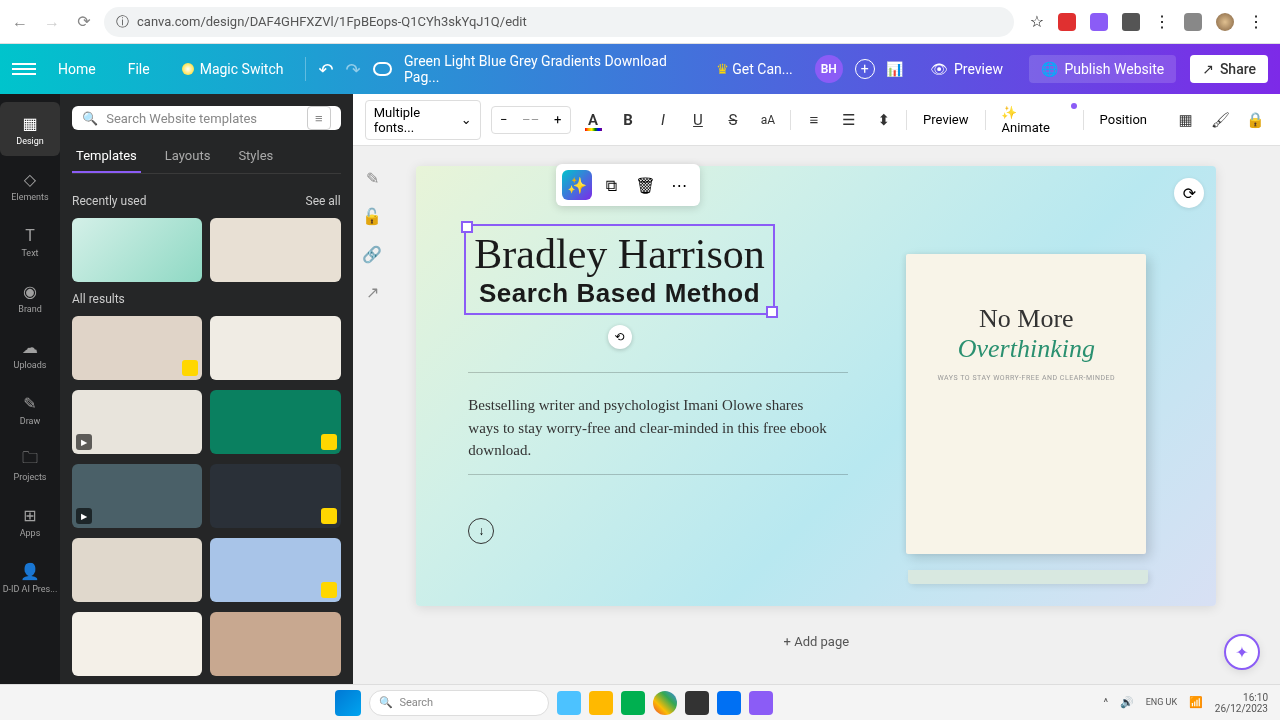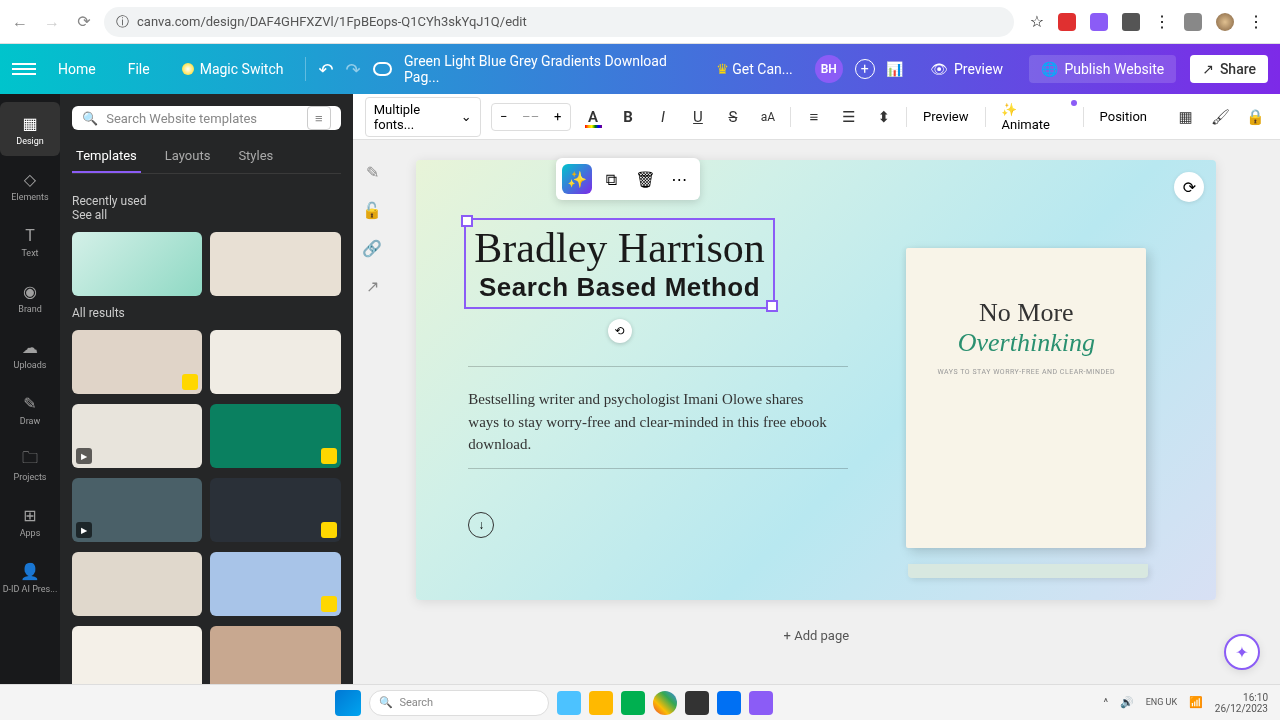--- a/index.html
+++ b/index.html
@@ -39,41 +39,41 @@
 .rail-icon { width:22px; height:22px; display:flex; align-items:center; justify-content:center; font-size:16px; }
 
 
 .side-panel { width:300px; background:#252627; color:#fff; display:flex; flex-direction:column; padding:12px; gap:10px; overflow:hidden; }
 .search-box { height:38px; background:#fff; border-radius:6px; display:flex; align-items:center; padding:0 10px; gap:8px; color:#888; font-size:13px; }
 .search-filter { width:24px; height:24px; border:1px solid #ccc; border-radius:4px; display:flex; align-items:center; justify-content:center; }
 .tabs { display:flex; gap:20px; font-size:13px; border-bottom:1px solid #3a3a3a; }
 .tab { padding:8px 4px; color:#aaa; }
 .tab.active { color:#fff; border-bottom:2px solid #8b5cf6; }
 .chips { display:flex; gap:6px; overflow:hidden; }
-.section-head { display:flex; justify-content:space-between; font-size:12px; color:#ccc;flex-direction:column; }
+.section-head { display:flex; justify-content:space-between; font-size:12px; color:#ccc; }
 .thumb-row { display:flex; gap:8px; }
 .thumb { flex:1; height:64px; background:#d0d0c8; border-radius:6px; position:relative; overflow:hidden; }
 .thumb.t1 { background:linear-gradient(135deg,#d4f0e8,#8fd9c4); }
 .thumb.t2 { background:#e8e0d4; }
 .thumb.t3 { background:#e0d4c8; }
 .thumb.t4 { background:#f0ece4; }
 .thumb.t5 { background:#e8e4dc; }
 .thumb.t6 { background:#0a8060; }
 .thumb.t7 { background:#4a6068; }
 .thumb.t8 { background:#2a3038; }
 .thumb.t9 { background:#e0d8cc; }
 .thumb.t10 { background:#a8c4e8; }
 .thumb.t11 { background:#f4f0e8; }
 .thumb.t12 { background:#c8a890; }
 .crown-badge { position:absolute; bottom:4px; right:4px; width:16px; height:16px; background:#ffd700; border-radius:3px; }
 .play-badge { position:absolute; bottom:4px; left:4px; width:16px; height:16px; background:rgba(0,0,0,0.6); border-radius:3px; display:flex; align-items:center; justify-content:center; color:#fff; font-size:8px; }
 
 
 .canvas-area { flex:1; background:#f0f0f0; position:relative; display:flex; flex-direction:column; }
-.toolbar { height:46px; background:#fff; border-bottom:1px solid #e0e0e0; display:flex; align-items:center; padding:16px 12px; gap:10px; font-size:13px; }
+.toolbar { height:52px; background:#fff; border-bottom:1px solid #e0e0e0; display:flex; align-items:center; padding:16px 12px; gap:10px; font-size:13px; }
 .font-select { display:flex; align-items:center; gap:6px; padding:4px 8px; border:1px solid #ddd; border-radius:4px; width:120px; justify-content:space-between; }
 .size-group { display:flex; align-items:center; border:1px solid #ddd; border-radius:4px; }
 .size-btn { width:24px; height:26px; display:flex; align-items:center; justify-content:center; }
 .size-val { width:30px; text-align:center; color:#999; }
 .tb-icon { width:26px; height:26px; display:flex; align-items:center; justify-content:center; color:#333; font-size:15px; }
 .color-a { position:relative; font-weight:600; }
 .color-a::after { content:''; position:absolute; bottom:2px; left:4px; right:4px; height:3px; background:linear-gradient(90deg,red,orange,yellow,green,blue,purple); }
 .tb-sep { width:1px; height:20px; background:#e0e0e0; }
 .tb-text { padding:0 6px; font-size:13px; }
 .animate-dot { position:relative; }

